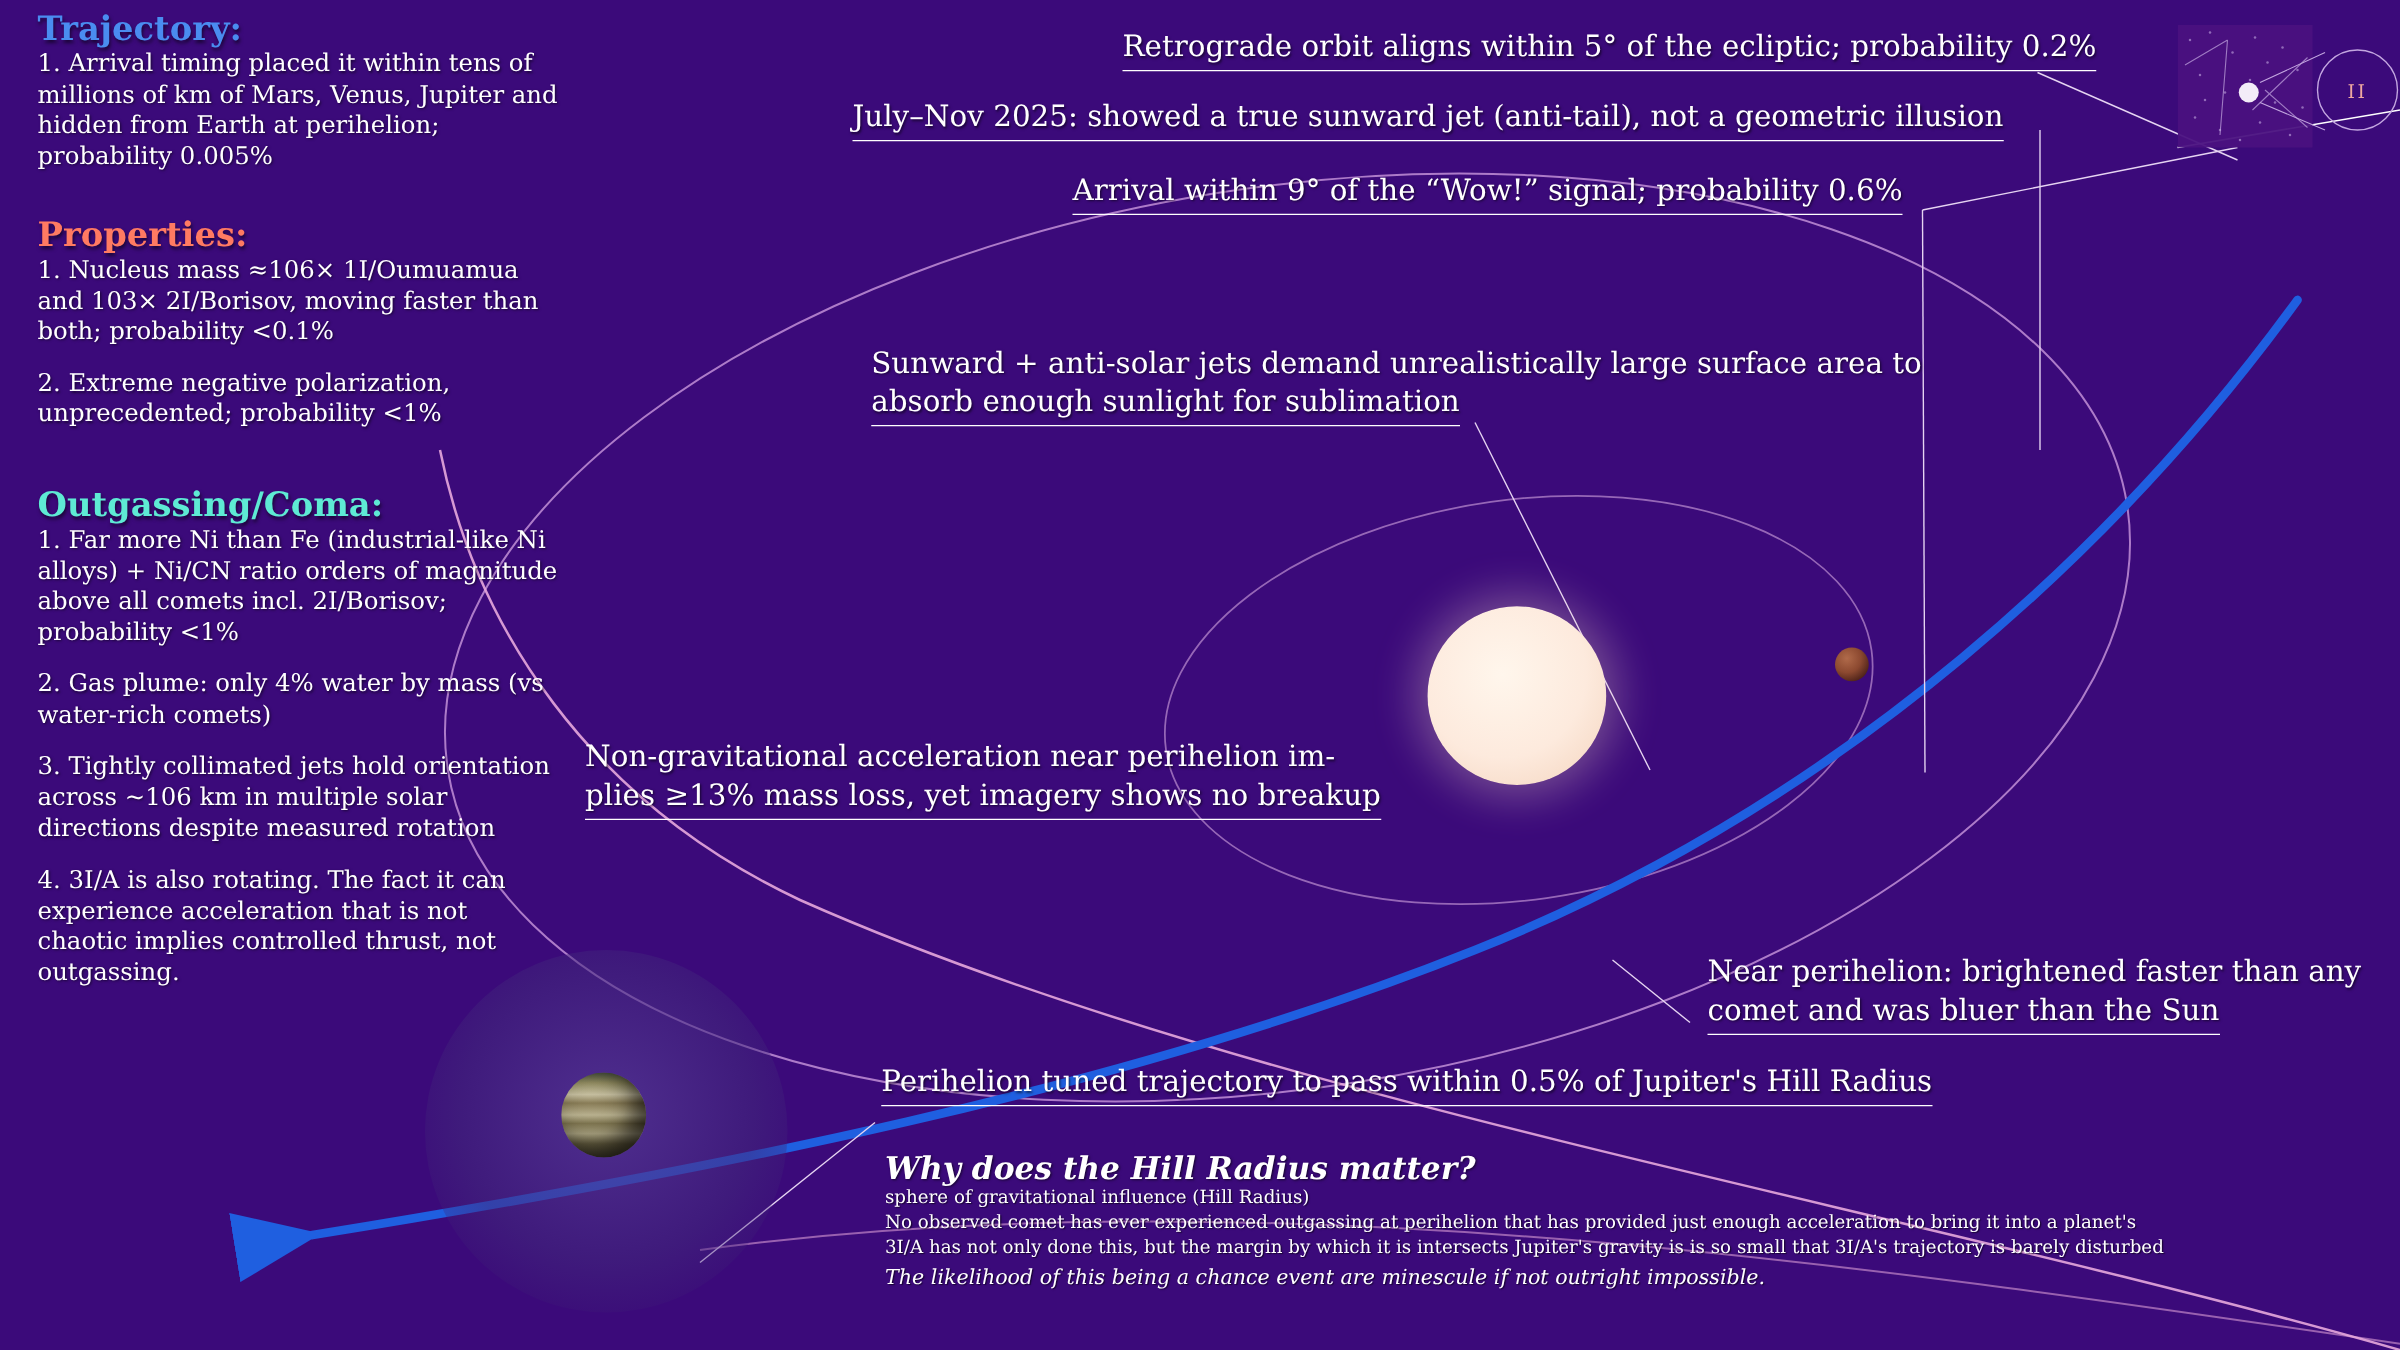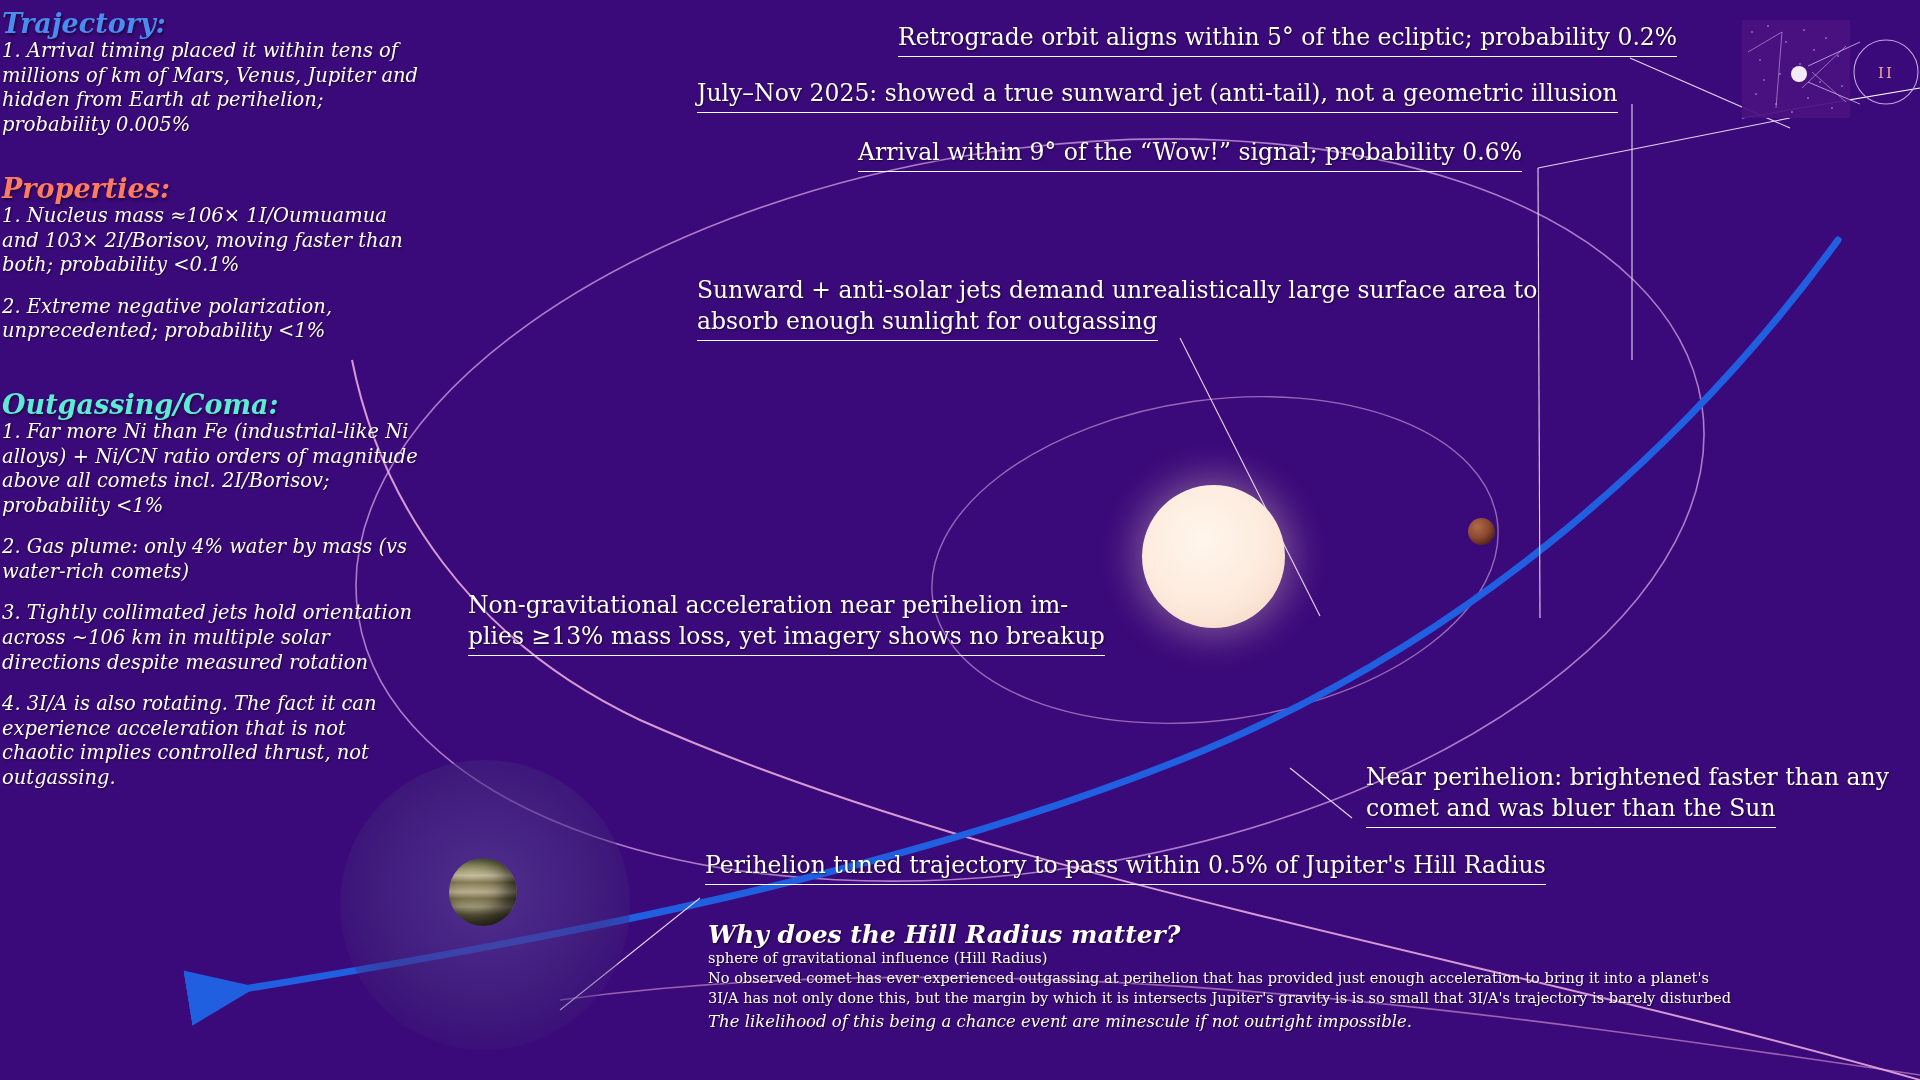--- a/index.html
+++ b/index.html
@@ -41,21 +41,21 @@
         rgba(95,85,60,.45) 84%,
         rgba(60,55,40,.55) 100%),
       radial-gradient(circle at 34% 30%,#9a9468 0%,#7f7a52 45%,#46412c 78%,#231f14 100%);
     box-shadow:inset -10px -8px 18px rgba(0,0,0,.55);
   }
   .inset{
     position:absolute;left:1742px;top:12px;width:178px;height:108px;overflow:hidden;text-align:center;
   }
 
   
-  .sidebar{position:absolute;left:2px;top:10px;width:430px;font-style:italic;}
+  .sidebar{position:absolute;left:30px;top:10px;width:430px;}
   .sec-head{
     font-size:27px;line-height:1.05;margin:0 0 1px 0;
     text-shadow:1px 2px 3px rgba(0,0,0,.55);
   }
   .sec-head.traj{color:#4a8cf0;}
   .sec-head.prop{color:#ff7a62;}
   .sec-head.outg{color:#5eead4;}
   .sb-item{
     font-size:19.5px;line-height:1.26;margin:0 0 17px 0;max-width:418px;
     text-shadow:1px 1px 2px rgba(0,0,0,.55);
@@ -172,31 +172,31 @@
     <p class="sb-item">1. Far more Ni than Fe (industrial-like Ni alloys) + Ni/CN ratio orders of magnitude above all comets incl. 2I/Borisov; probability &lt;1%</p>
     <p class="sb-item">2. Gas plume: only 4% water by mass (vs water-rich comets)</p>
     <p class="sb-item">3. Tightly collimated jets hold orientation across ~106 km in multiple solar directions despite measured rotation</p>
     <p class="sb-item tight">4. 3I/A is also rotating. The fact it can experience acceleration that is not chaotic implies controlled thrust, not outgassing.</p>
   </div>
 
   <div class="callout" style="left:898px;top:22px;">
     <span class="ul-line">Retrograde orbit aligns within 5° of the ecliptic; probability 0.2%</span>
   </div>
 
-  <div class="callout" style="left:697px;top:78px;">
+  <div class="callout" style="left:682px;top:78px;">
     <span class="ul-line">July–Nov 2025: showed a true sunward jet (anti-tail), not a geometric illusion</span>
   </div>
 
   <div class="callout" style="left:858px;top:137px;">
     <span class="ul-line">Arrival within 9° of the “Wow!” signal; probability 0.6%</span>
   </div>
 
   <div class="callout" style="left:697px;top:275px;">
     <span class="noline">Sunward + anti-solar jets demand unrealistically large surface area to</span>
-    <span class="ul-line" style="display:inline-block;">absorb enough sunlight for outgassing</span>
+    <span class="ul-line" style="display:inline-block;">absorb enough sunlight for sublimation</span>
   </div>
 
   <div class="callout" style="left:468px;top:590px;">
     <span class="noline">Non-gravitational acceleration near perihelion im-</span>
     <span class="ul-line" style="display:inline-block;">plies ≥13% mass loss, yet imagery shows no breakup</span>
   </div>
 
   <div class="callout" style="left:1366px;top:762px;">
     <span class="noline">Near perihelion: brightened faster than any</span>
     <span class="ul-line" style="display:inline-block;">comet and was bluer than the Sun</span>

